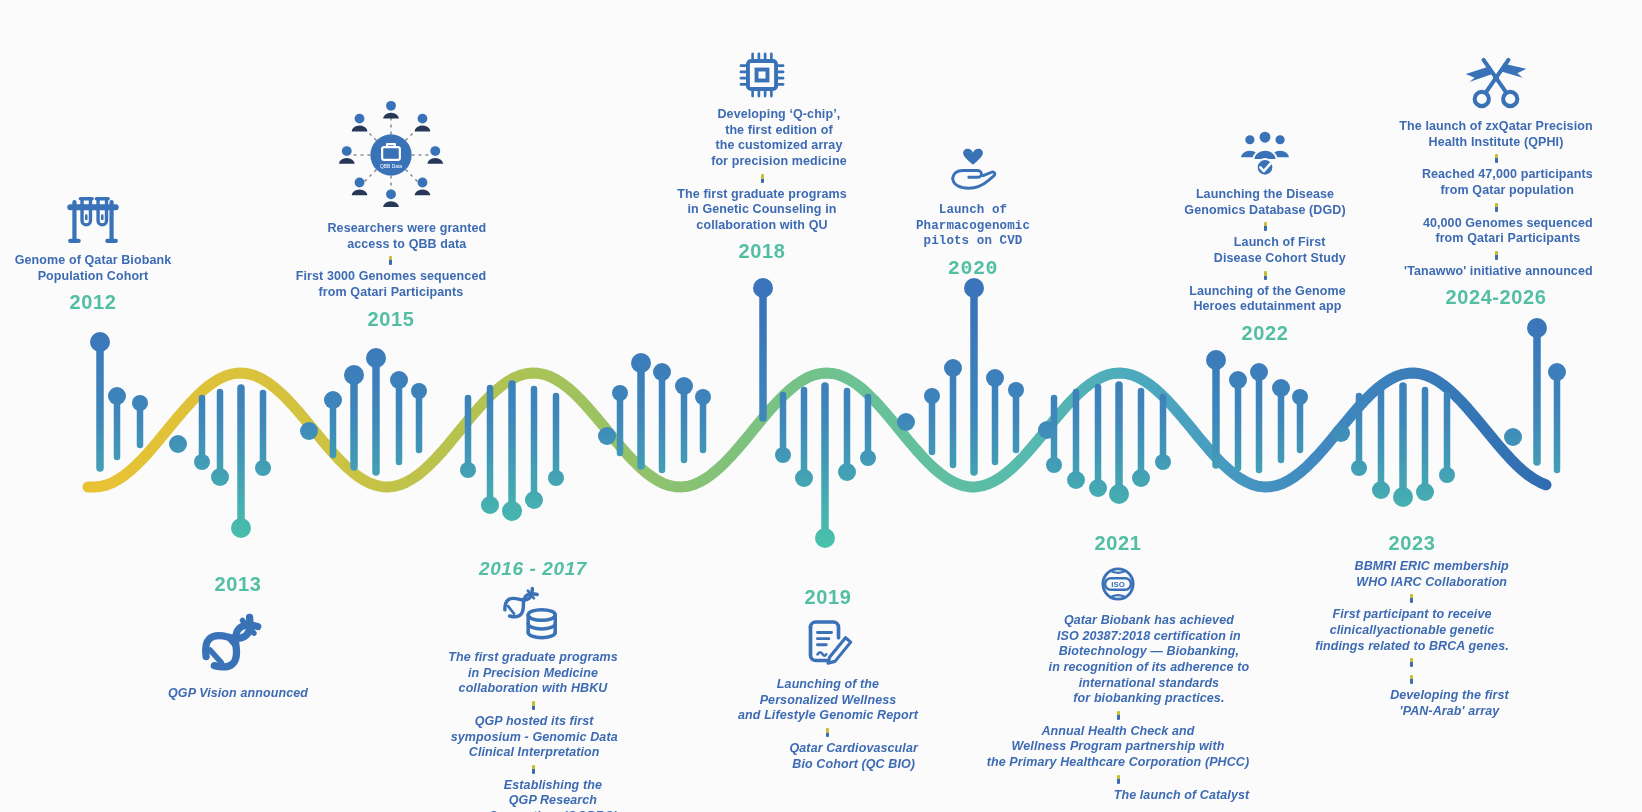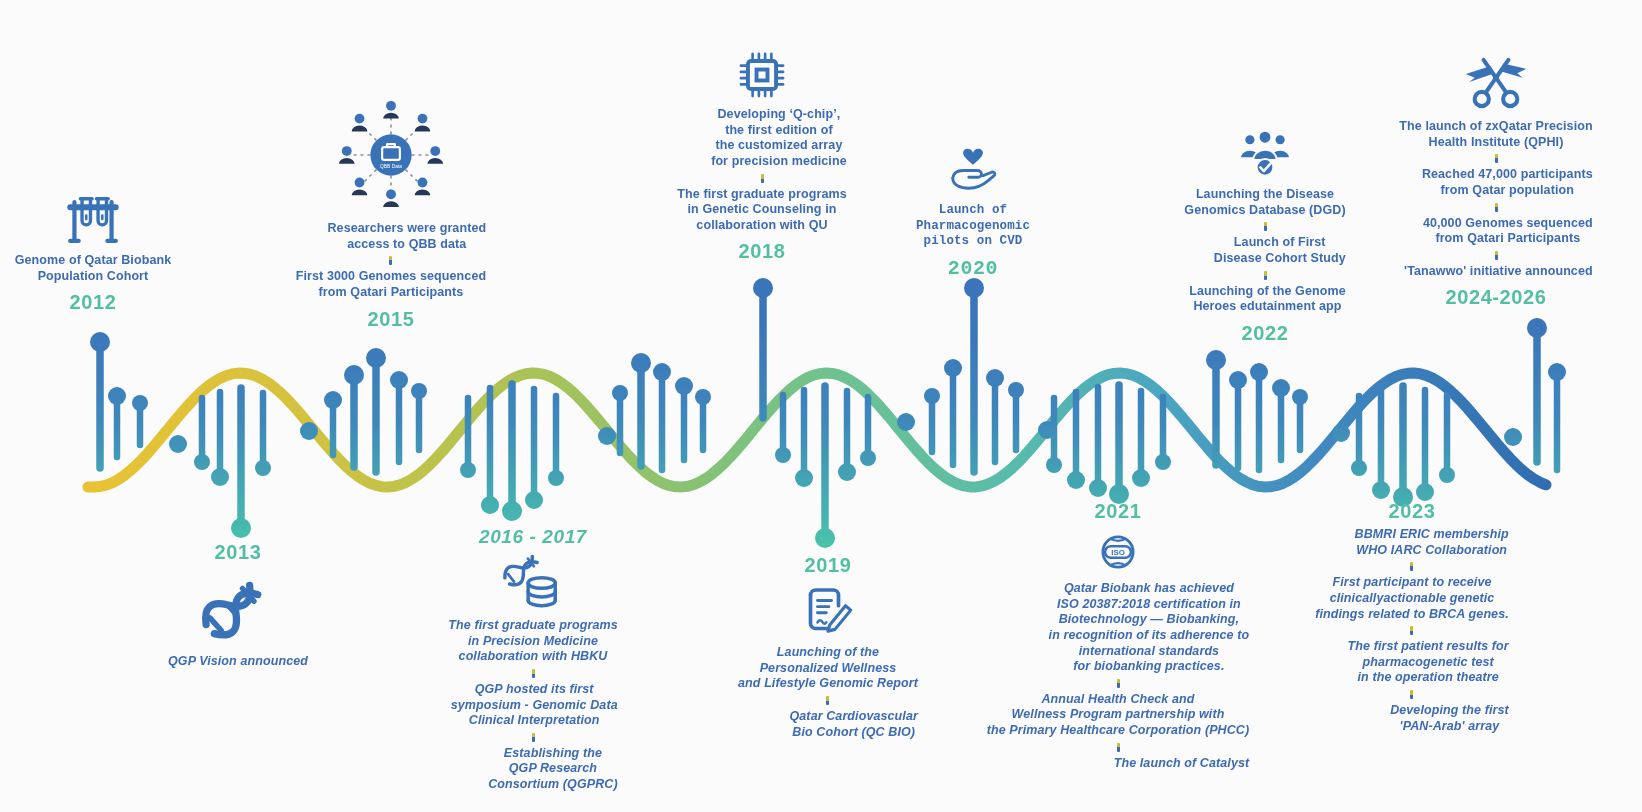--- a/index.html
+++ b/index.html
@@ -26,21 +26,21 @@
   .m-item{
     white-space:pre-line;font-size:12.5px;line-height:1.25;font-weight:700;
     color:#3d6bb3;letter-spacing:.1px;
   }
   .sep{
     width:3px;height:9px;margin:4px auto;
     background:linear-gradient(180deg,#c7bd37 0 50%,#3d6bb3 50% 100%);
     border-radius:1px;
   }
   .m-year{
-    font-size:20px;font-weight:800;color:#52bfa2;letter-spacing:.6px;
+    font-size:20px;font-weight:800;color:#52bfa2;letter-spacing:.6px;margin-top:32px;
   }
 </style>
 </head>
 <body>
 
 <div id="stage">
   <svg id="wave-svg" width="1642" height="812" viewBox="0 0 1642 812">
     <defs>
       <linearGradient id="wave-grad" gradientUnits="userSpaceOnUse" x1="88" y1="0" x2="1552" y2="0">
         <stop offset="0" stop-color="#e9c233"></stop>
@@ -435,23 +435,20 @@
       <div class="milestone bottom" style="left: 1276px; top: 500px; width: 272px;">
 
     <div class="m-items">
           <div class="m-item">BBMRI ERIC membership
 WHO IARC Collaboration</div>
           <div class="sep"></div>
           <div class="m-item">First participant to receive
 clinicallyactionable genetic
 findings related to BRCA genes.</div>
           <div class="sep"></div>
-          <div class="m-item">The first patient results for
-pharmacogenetic test
-in the operation theatre</div>
           <div class="sep"></div>
           <div class="m-item">Developing the first
 'PAN-Arab' array</div>
         </div>
     <div class="m-year">2023</div>
   </div>
       <div class="milestone top" style="left: 1347px; top: 54px; width: 298px;">
     <div class="m-icon">
           <svg width="64" height="58" viewBox="0 0 72 64">
     <g fill="#3a72b8">

